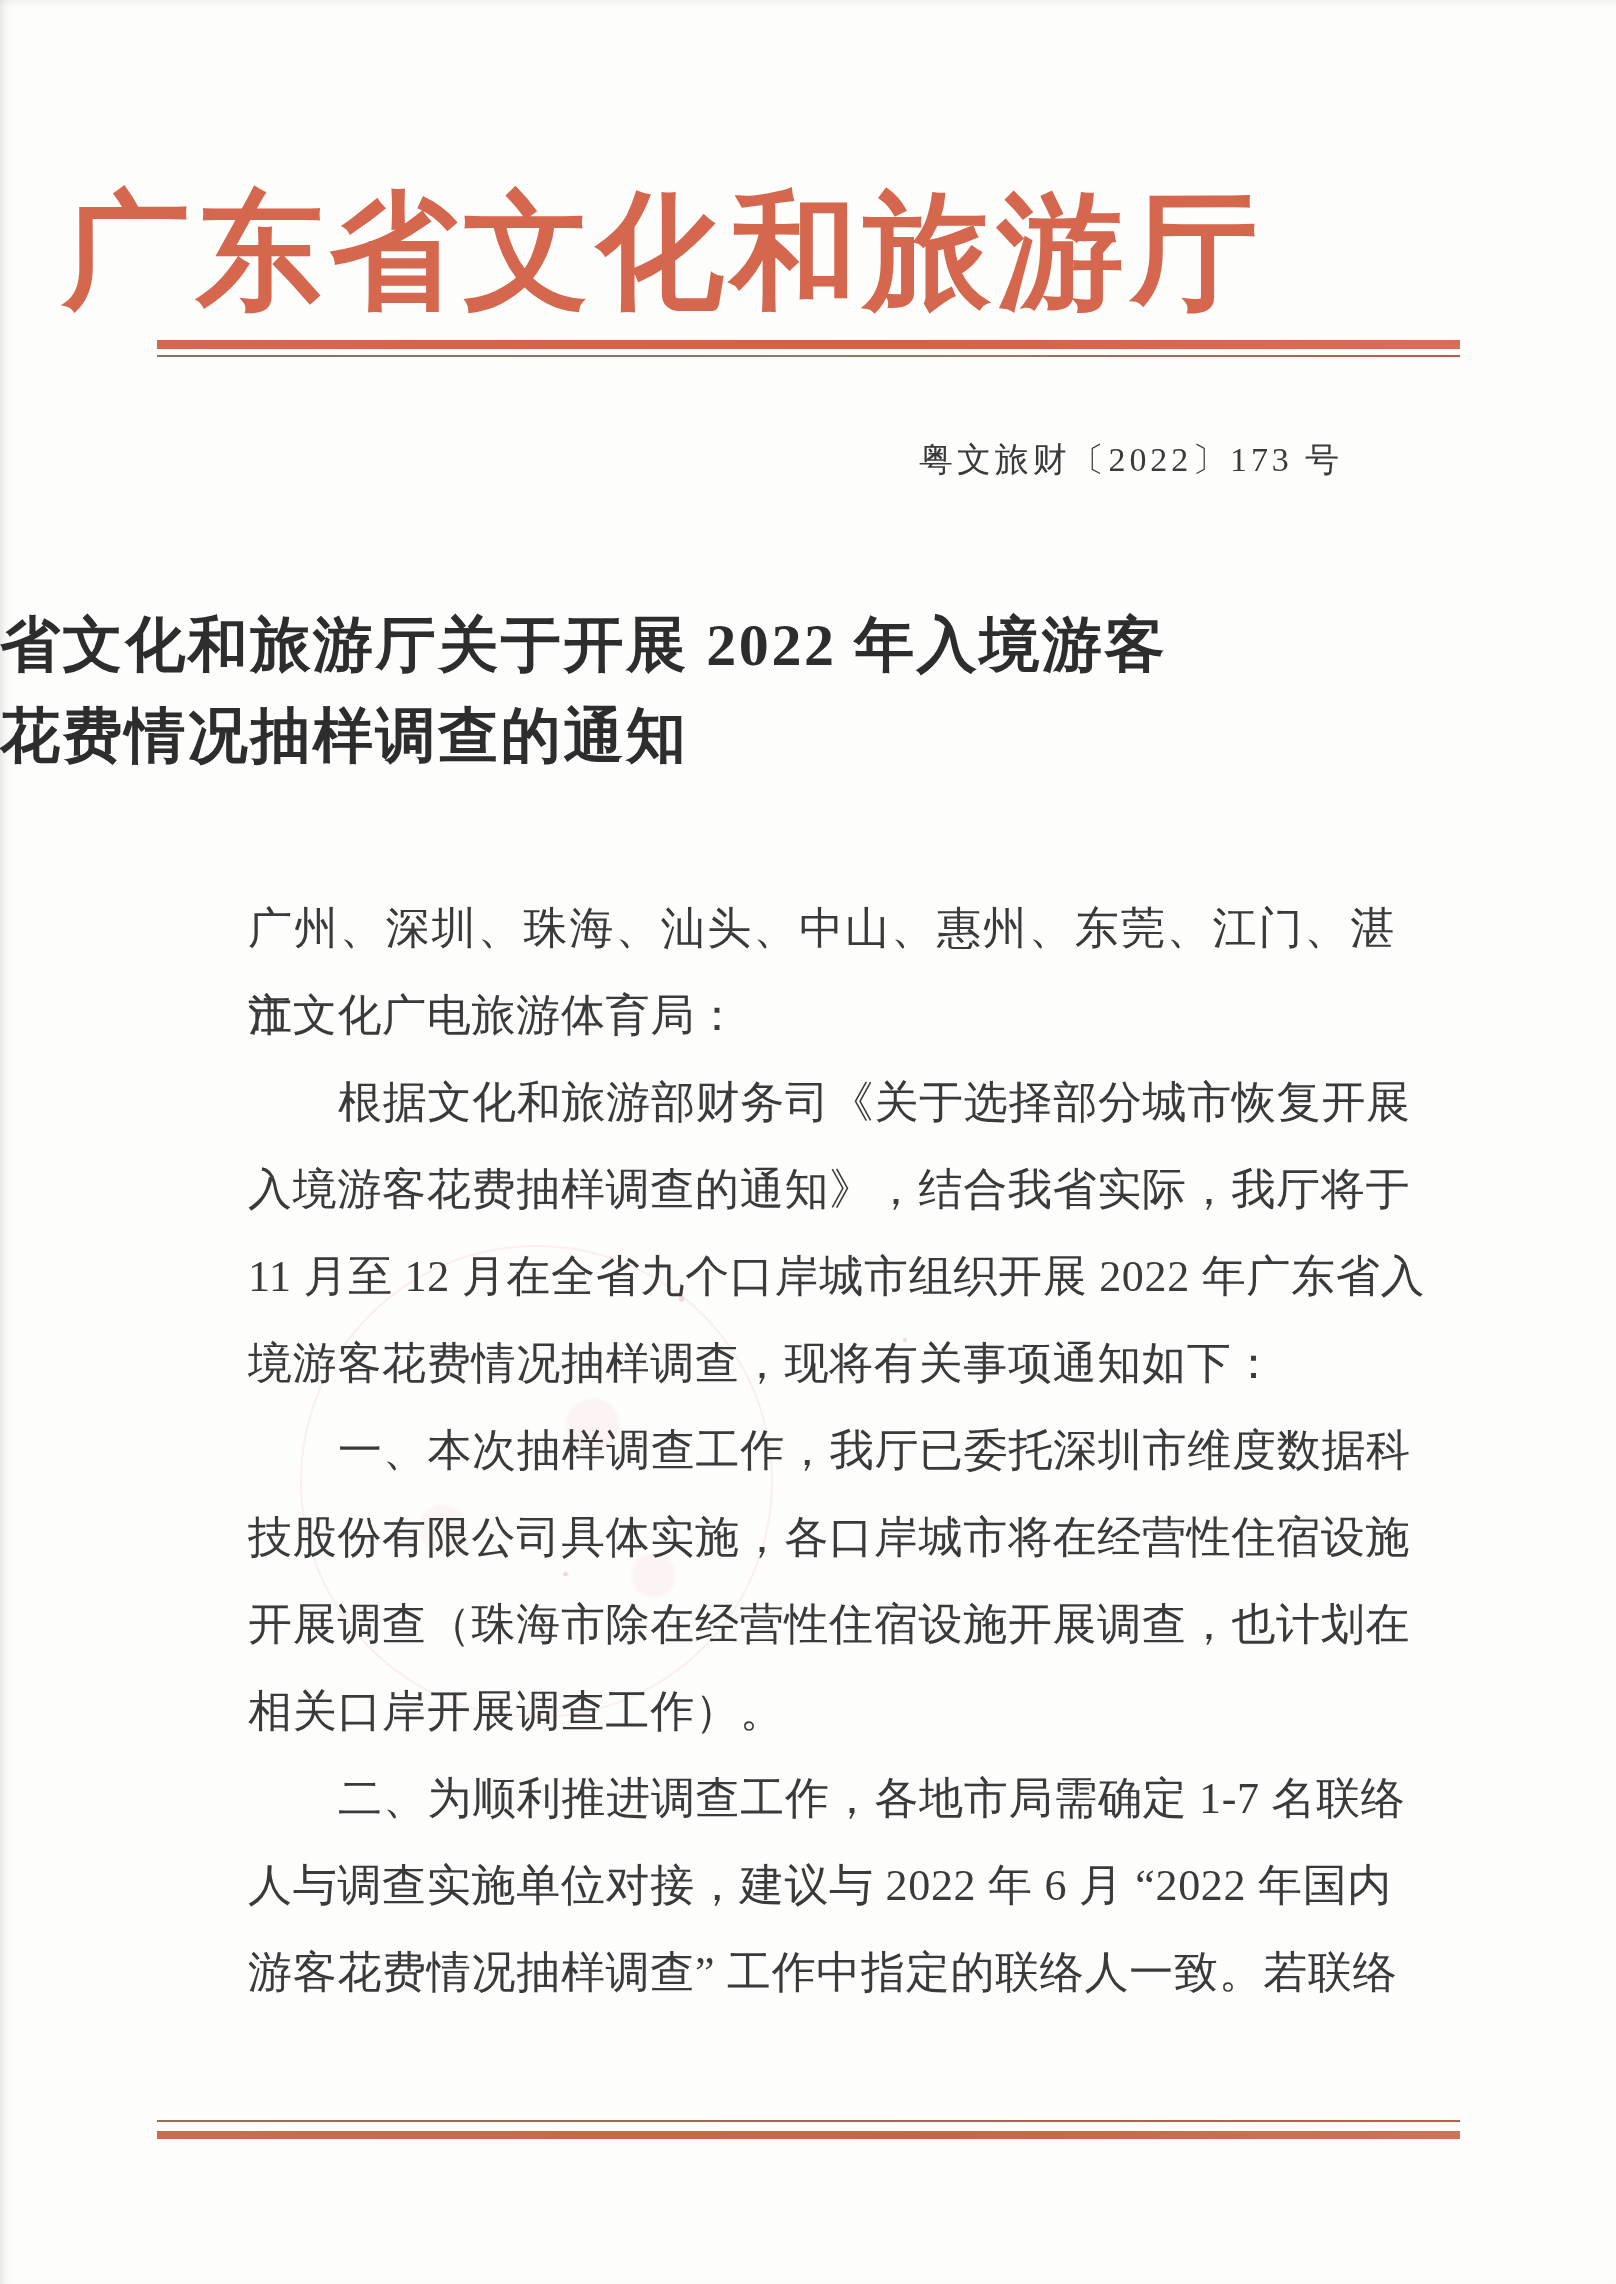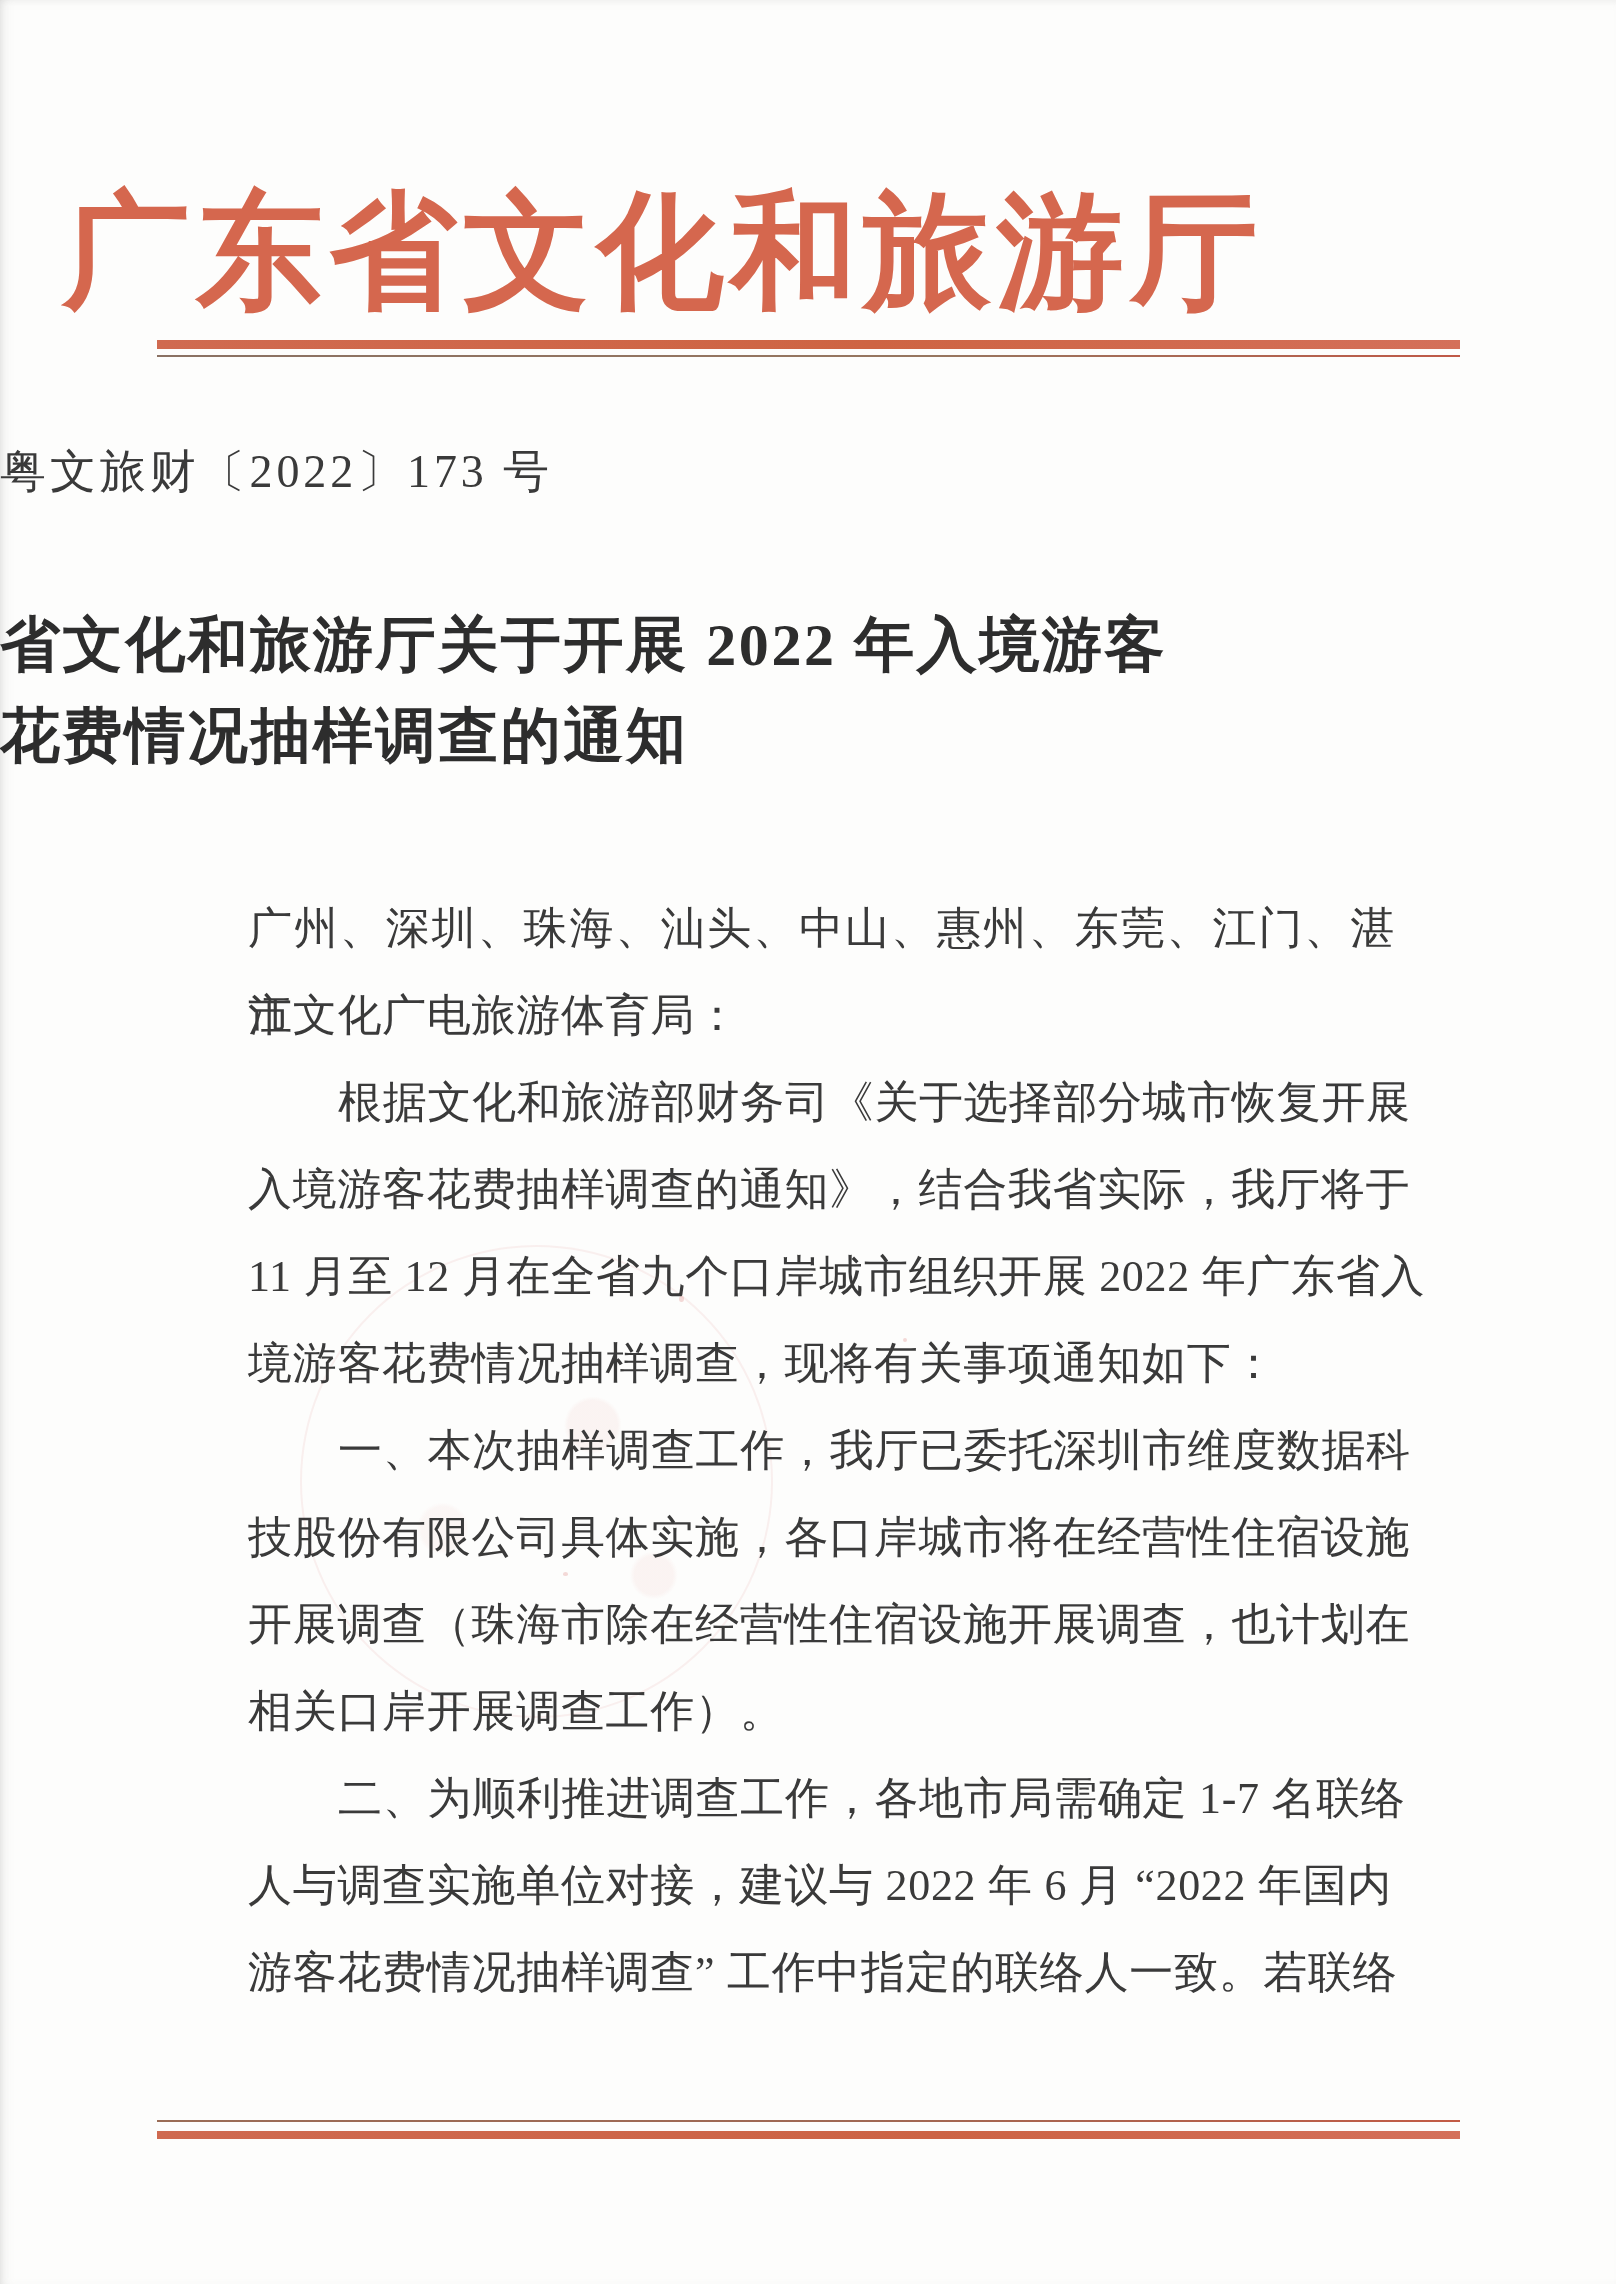--- a/index.html
+++ b/index.html
@@ -35,22 +35,23 @@
 
   .rule { position: absolute; left: 157px; width: 1303px; }
   .rule-thick-top    { top: 340px; height: 8.5px; background: linear-gradient(90deg,#d06a50,#ce6443 55%,#d4705a); }
   .rule-thin-top     { top: 355px; height: 2px;  background: linear-gradient(90deg,#8a7163,#97765f 60%,#c05947); }
   .rule-thin-bottom  { top: 2120px; height: 2px; background: linear-gradient(90deg,#9a6c56,#a06853 55%,#c25b45); }
   .rule-thick-bottom { top: 2131px; height: 7.8px; background: linear-gradient(90deg,#cf6a50,#cc6344 60%,#d4705a); }
 
   
   .doc-number {
     position: absolute;
-    left: 0; top: 444px; width: 1343px;
-    font-size: 46px;
+    left: 0; top: 432px; width: 1343px;
+    text-align: right;
+    font-size: 34px;
     line-height: 55px;
     color: #3a3a3a;
     letter-spacing: 3.9px;
     white-space: nowrap;
   }
 
   
   .doc-title {
     position: absolute;
     left: 0; top: 600px; width: 1617px;

